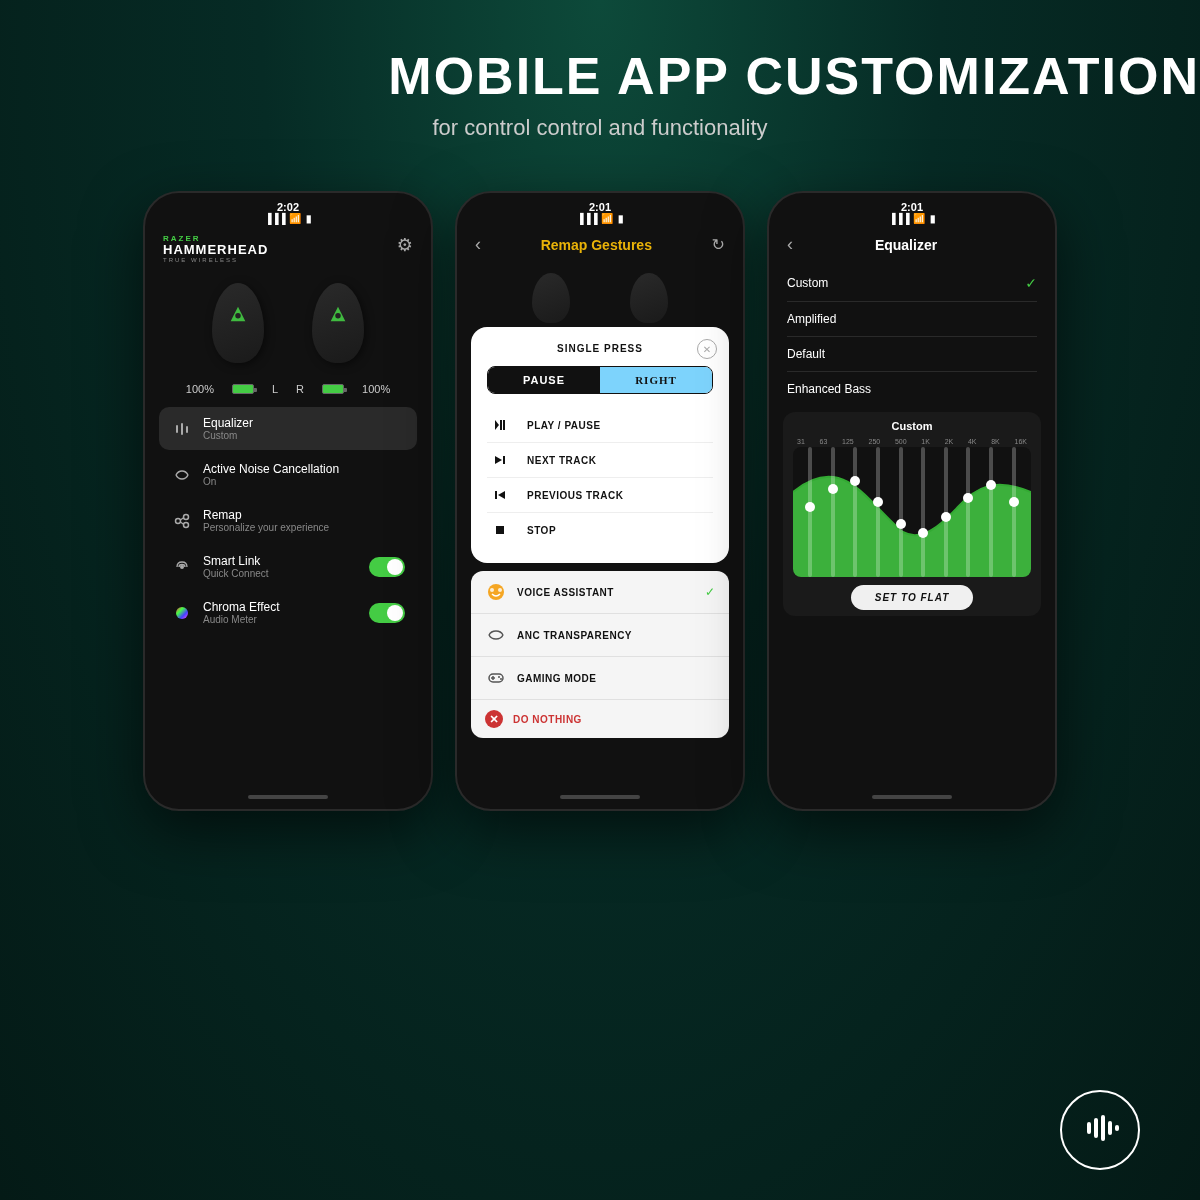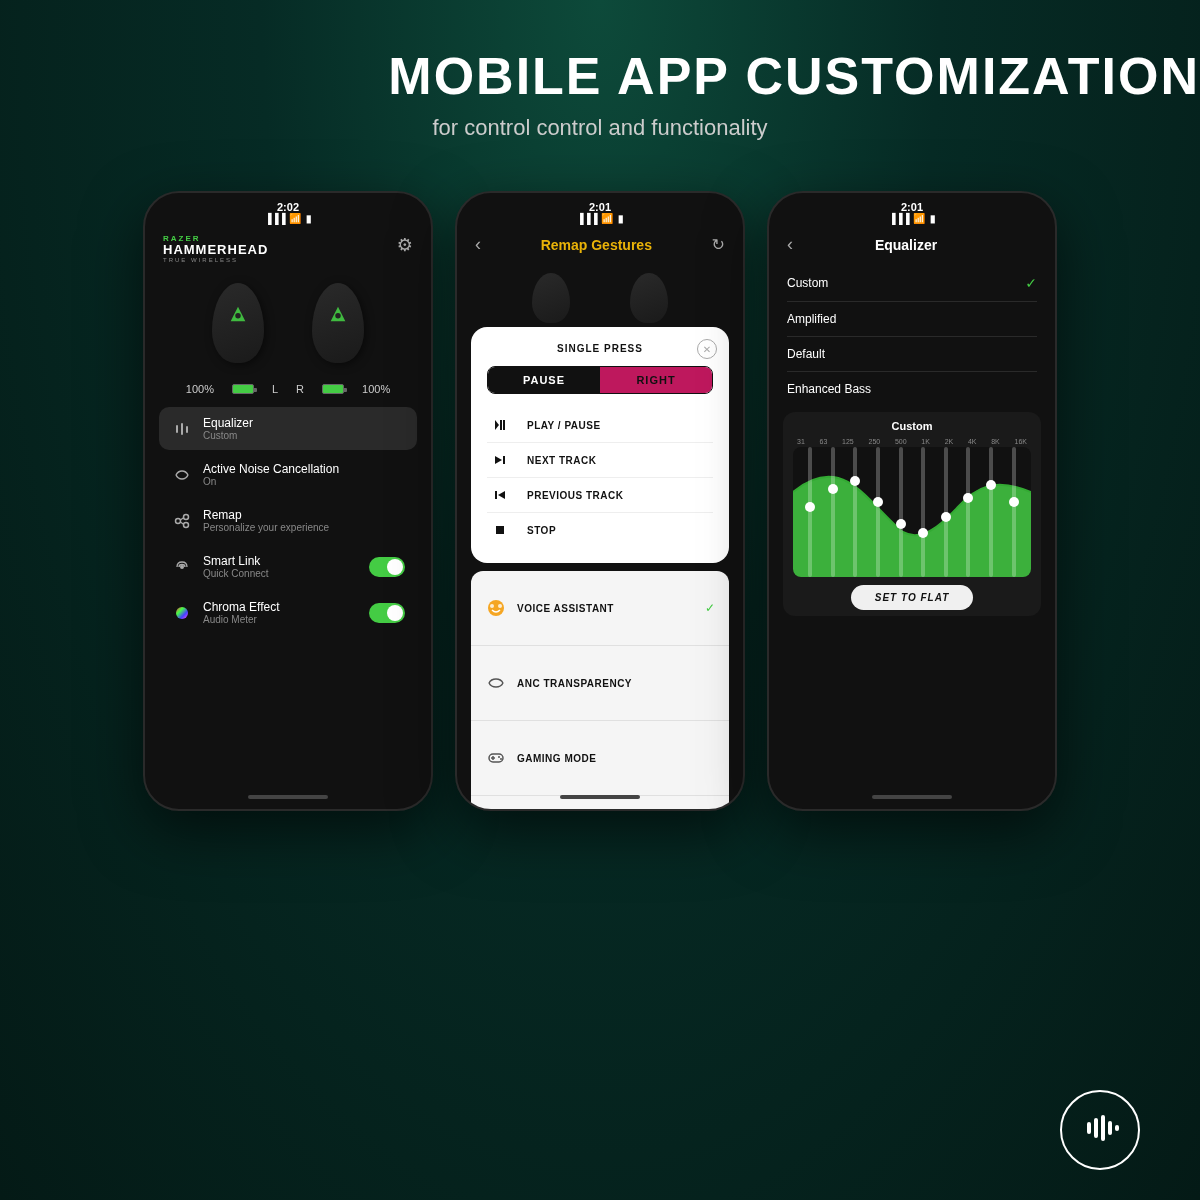--- a/index.html
+++ b/index.html
@@ -300,22 +300,23 @@
       text-align: center;
       font-size: 11px;
       font-weight: 700;
       letter-spacing: 1px;
     }
     .tab-btn.active {
       background: #111111;
       color: #ffffff;
     }
     .tab-btn.inactive {
-      background: #be185d;
+      background: #7dd3fc;
       color: #111111;
+      font-family: Liberation Serif, serif;
     }
     .modal-close {
       position: absolute;
       top: 12px;
       right: 12px;
       width: 20px;
       height: 20px;
       border-radius: 50%;
       border: 1.5px solid #aaaaaa;
       display: flex;
@@ -361,21 +362,21 @@
     .modal-bottom-section {
       margin: 8px 14px 0;
       background: #f5f5f5;
       border-radius: 12px;
       overflow: hidden;
     }
     .modal-bottom-item {
       display: flex;
       align-items: center;
       gap: 10px;
-      padding: 26px 14px;
+      padding: 10px 14px;
       border-bottom: 1px solid #e0e0e0;
     }
     .modal-bottom-item:last-child {
       border-bottom: none;
     }
     .modal-bottom-icon {
       width: 22px;
       height: 22px;
       display: flex;
       align-items: center;

